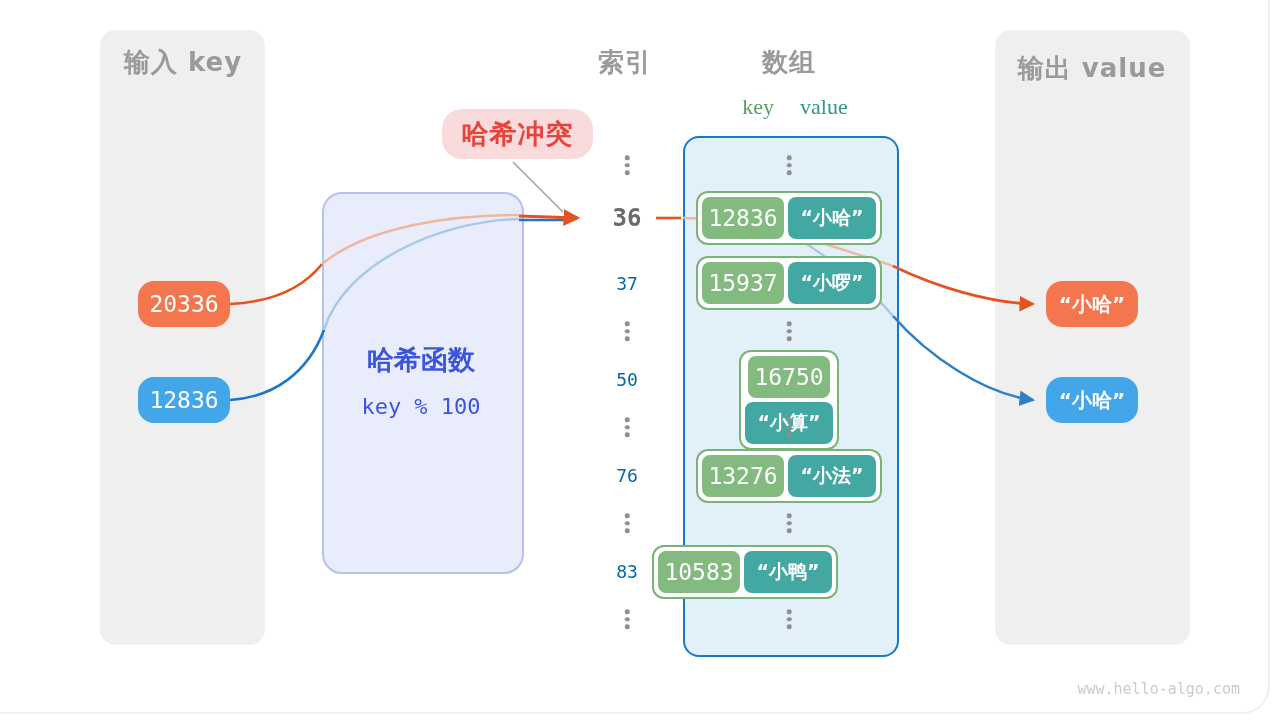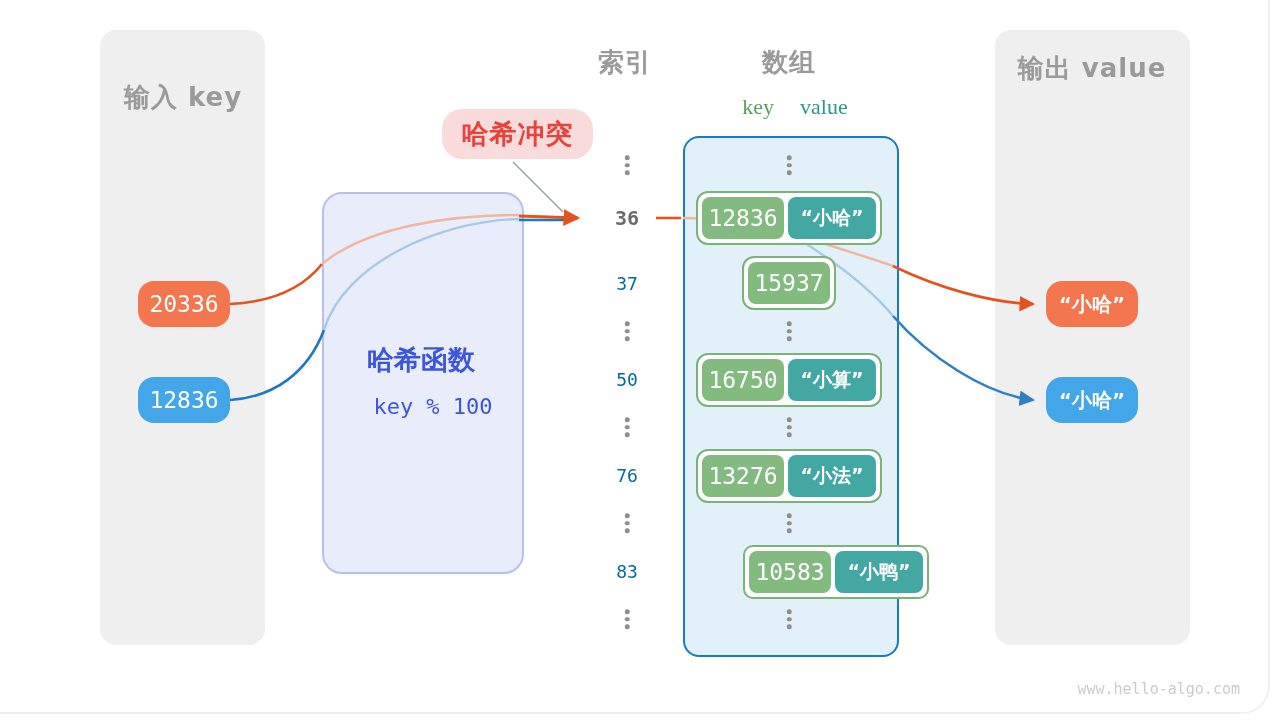--- a/index.html
+++ b/index.html
@@ -18,29 +18,29 @@
   .chip.mono{font-family:"DejaVu Sans Mono",monospace;font-size:23px;}
   .chip.cjk{font-size:20px;font-weight:bold;}
   .chip.orange{background:#f3764e;}
   .chip.blue{background:#42a6e8;}
   
   .hash-box{position:absolute;left:322px;top:192px;width:198px;height:378px;
             background:#e9ecfb;border:2px solid #b6c1ee;border-radius:20px;z-index:1;}
   .hash-title{position:absolute;left:421px;top:360px;transform:translate(-50%,-50%);
               font-size:27px;font-weight:bold;color:#3c55dd;z-index:3;white-space:nowrap;}
   .hash-formula{position:absolute;left:421px;top:406px;transform:translate(-50%,-50%);
-                font-family:"DejaVu Sans Mono",monospace;font-size:22px;color:#3c55dd;z-index:3;white-space:nowrap;margin-left:12px;}
+                font-family:"DejaVu Sans Mono",monospace;font-size:22px;color:#3c55dd;z-index:3;white-space:nowrap;}
   
   .badge{position:absolute;left:442px;top:109px;width:151px;height:50px;background:#fadbdb;
          border-radius:20px;display:flex;align-items:center;justify-content:center;
          font-size:27px;font-weight:bold;color:#e5433b;z-index:3;letter-spacing:1px;}
   
   .idx{position:absolute;transform:translate(-50%,-50%);font-family:"DejaVu Sans Mono",monospace;
        font-size:18px;color:#0369a1;z-index:3;}
-  .idx.hot{font-weight:bold;color:#6b6b6b;font-size:20px;}
+  .idx.hot{font-weight:bold;color:#6b6b6b;font-size:24px;}
   
   .array-panel{position:absolute;left:683px;top:136px;width:212px;height:517px;
                background:#e2f0fa;border:2.5px solid #1779cc;border-radius:16px;z-index:1;}
   .kv-header{position:absolute;left:795px;top:107px;transform:translate(-50%,-50%);
              display:flex;gap:26px;font-family:Liberation Serif, serif;font-size:22px;z-index:3;white-space:nowrap;}
   .kv-header .k{color:#57a05c;}
   .kv-header .v{color:#2f968e;}
   
   .pair{position:absolute;transform:translate(-50%,-50%);display:flex;gap:4px;align-items:center;
         background:#ffffff;border:2px solid #7ab376;border-radius:12px;padding:4px;z-index:3;}
@@ -87,21 +87,21 @@
     <path d="M683,218 C738,219 768,225 798,235 C846,251 874,259 893,266" stroke="#f2b6a0" stroke-width="2.4" fill="none"></path>
 
     <path d="M893,266 C938,288 992,303 1033,304" stroke="#e4521e" stroke-width="2.6" fill="none" marker-end="url(#ah-o)"></path>
     <path d="M797,238 C842,266 874,293 893,316" stroke="#a6c9e8" stroke-width="2.4" fill="none"></path>
     <path d="M893,316 C928,356 984,394 1033,400" stroke="#2e7fc6" stroke-width="2.6" fill="none" marker-end="url(#ah-b)"></path>
   </svg>
 
   <div class="card-edge"></div>
 
   <div class="panel" style="left:100px;top:30px;width:165px;height:615px;"></div>
-  <div class="panel-title" style="left:183px;top:62px;margin-top:35px;">输入 key</div>
+  <div class="panel-title" style="left:183px;top:62px;">输入 key</div>
   <div class="chip mono orange" style="left:184px;top:304px;">20336</div>
   <div class="chip mono blue" style="left:184px;top:400px;">12836</div>
 
   <div class="hash-box"></div>
   <div class="hash-title">哈希函数</div>
   <div class="hash-formula">key % 100</div>
 
   <div class="badge">哈希冲突</div>
 
   <div class="panel-title" style="left:625px;top:62px;">索引</div>
@@ -147,45 +147,46 @@
       <i></i>
       <i></i>
       <i></i>
     </div>
   <div class="pair" style="left:789px;top:218px;">
     <div class="kbox">12836</div>
     <div class="vbox">“小哈”</div>
   </div>
   <div class="pair" style="left:789px;top:283px;">
     <div class="kbox">15937</div>
+    <div class="vbox">“小啰”</div>
   </div>
   <div class="vdots" style="left:789px;top:331px;">
       <i></i>
       <i></i>
       <i></i>
     </div>
-  <div class="pair" style="left:789px;top:380px;">
+  <div class="pair" style="left:789px;top:400px;flex-direction:column;">
     <div class="kbox">16750</div>
     <div class="vbox">“小算”</div>
   </div>
   <div class="vdots" style="left:789px;top:427px;">
       <i></i>
       <i></i>
       <i></i>
     </div>
   <div class="pair" style="left:789px;top:476px;">
     <div class="kbox">13276</div>
     <div class="vbox">“小法”</div>
   </div>
   <div class="vdots" style="left:789px;top:523px;">
       <i></i>
       <i></i>
       <i></i>
     </div>
-  <div class="pair" style="left:836px;top:572px;border-radius:10px;">
+  <div class="pair" style="left:745px;top:572px;">
     <div class="kbox">10583</div>
     <div class="vbox">“小鸭”</div>
   </div>
   <div class="vdots" style="left:789px;top:619px;">
       <i></i>
       <i></i>
       <i></i>
     </div>
 
   <div class="panel" style="left:995px;top:30px;width:195px;height:615px;"></div>

